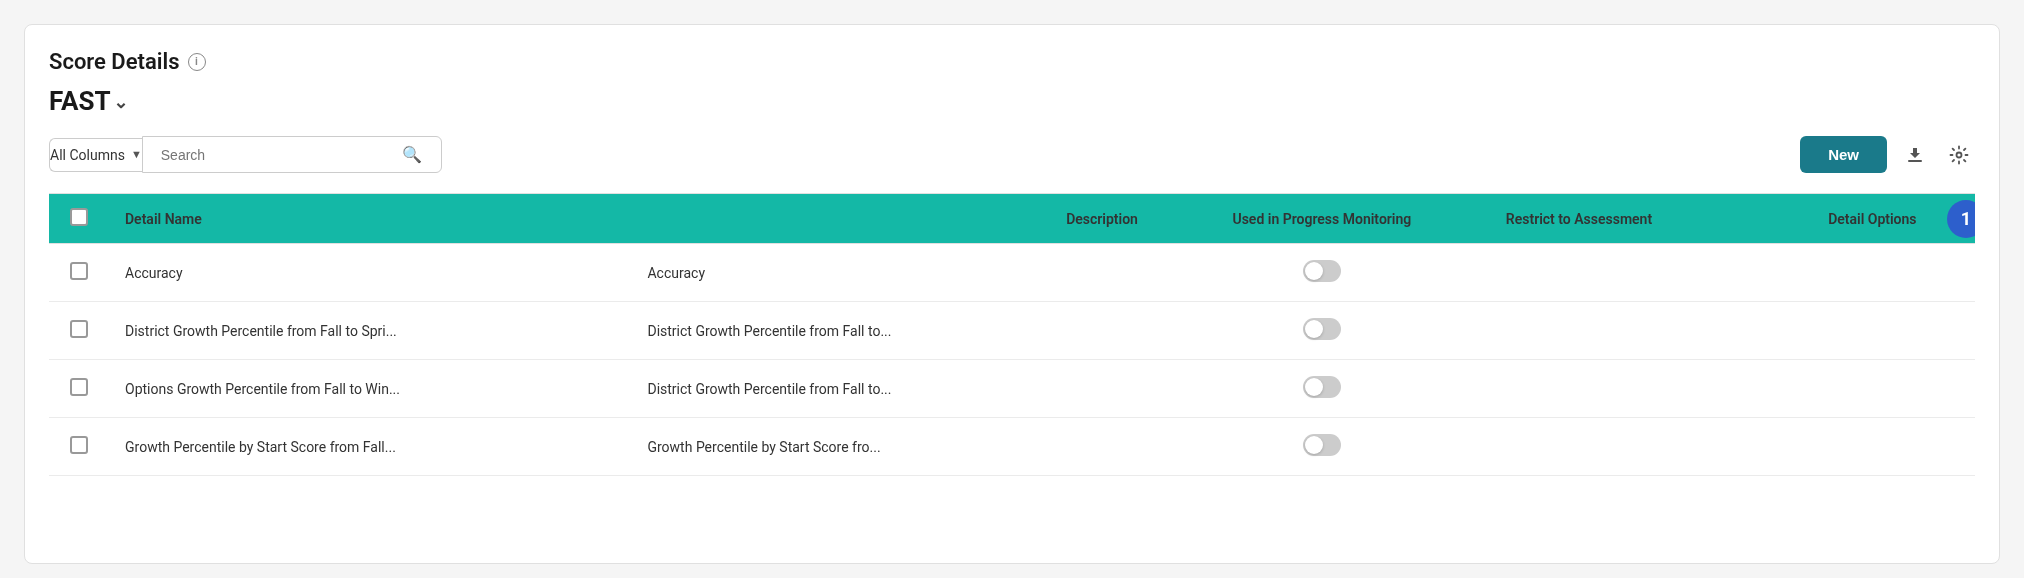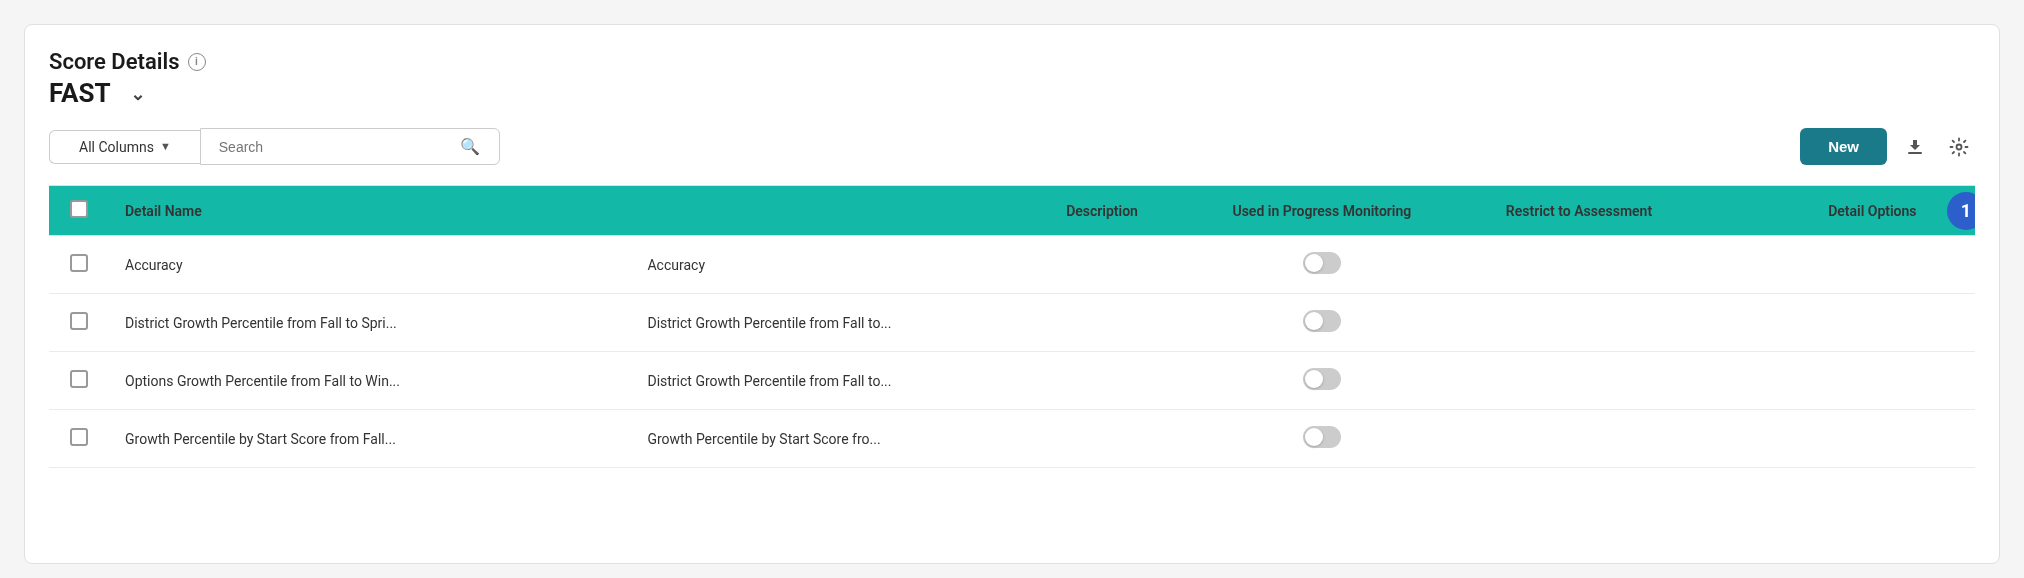--- a/index.html
+++ b/index.html
@@ -16,38 +16,38 @@
       padding: 24px 24px 0 24px;
       min-height: 540px;
     }
     .page-title {
       display: flex;
       align-items: center;
       gap: 8px;
       font-size: 22px;
       font-weight: 600;
       color: #1a1a1a;
-      margin-bottom: 4px;
+      margin-bottom: 12px;
     }
     .info-icon {
       display: inline-flex;
       align-items: center;
       justify-content: center;
       width: 18px;
       height: 18px;
       border-radius: 50%;
       border: 1.5px solid #888;
       color: #888;
       font-size: 11px;
       cursor: default;
     }
     .assessment-selector {
       display: flex;
       align-items: center;
-      gap: 20px;
+      gap: 3px;
       font-size: 26px;
       font-weight: 700;
       color: #1a1a1a;
       margin-bottom: 20px;
       cursor: pointer;
     }
     .chevron-down {
       font-size: 18px;
       color: #444;
     }
@@ -59,21 +59,21 @@
     }
     .toolbar-left {
       display: flex;
       align-items: center;
       gap: 0;
     }
     .filter-dropdown {
       display: flex;
       align-items: center;
       gap: 6px;
-      padding: 8px 29px;
+      padding: 8px 0;
       border: 1px solid #ccc;
       border-right: none;
       border-radius: 6px 0 0 6px;
       background: #fff;
       font-size: 14px;
       color: #333;
       cursor: pointer;
       white-space: nowrap;
     }
     .filter-dropdown-chevron {

